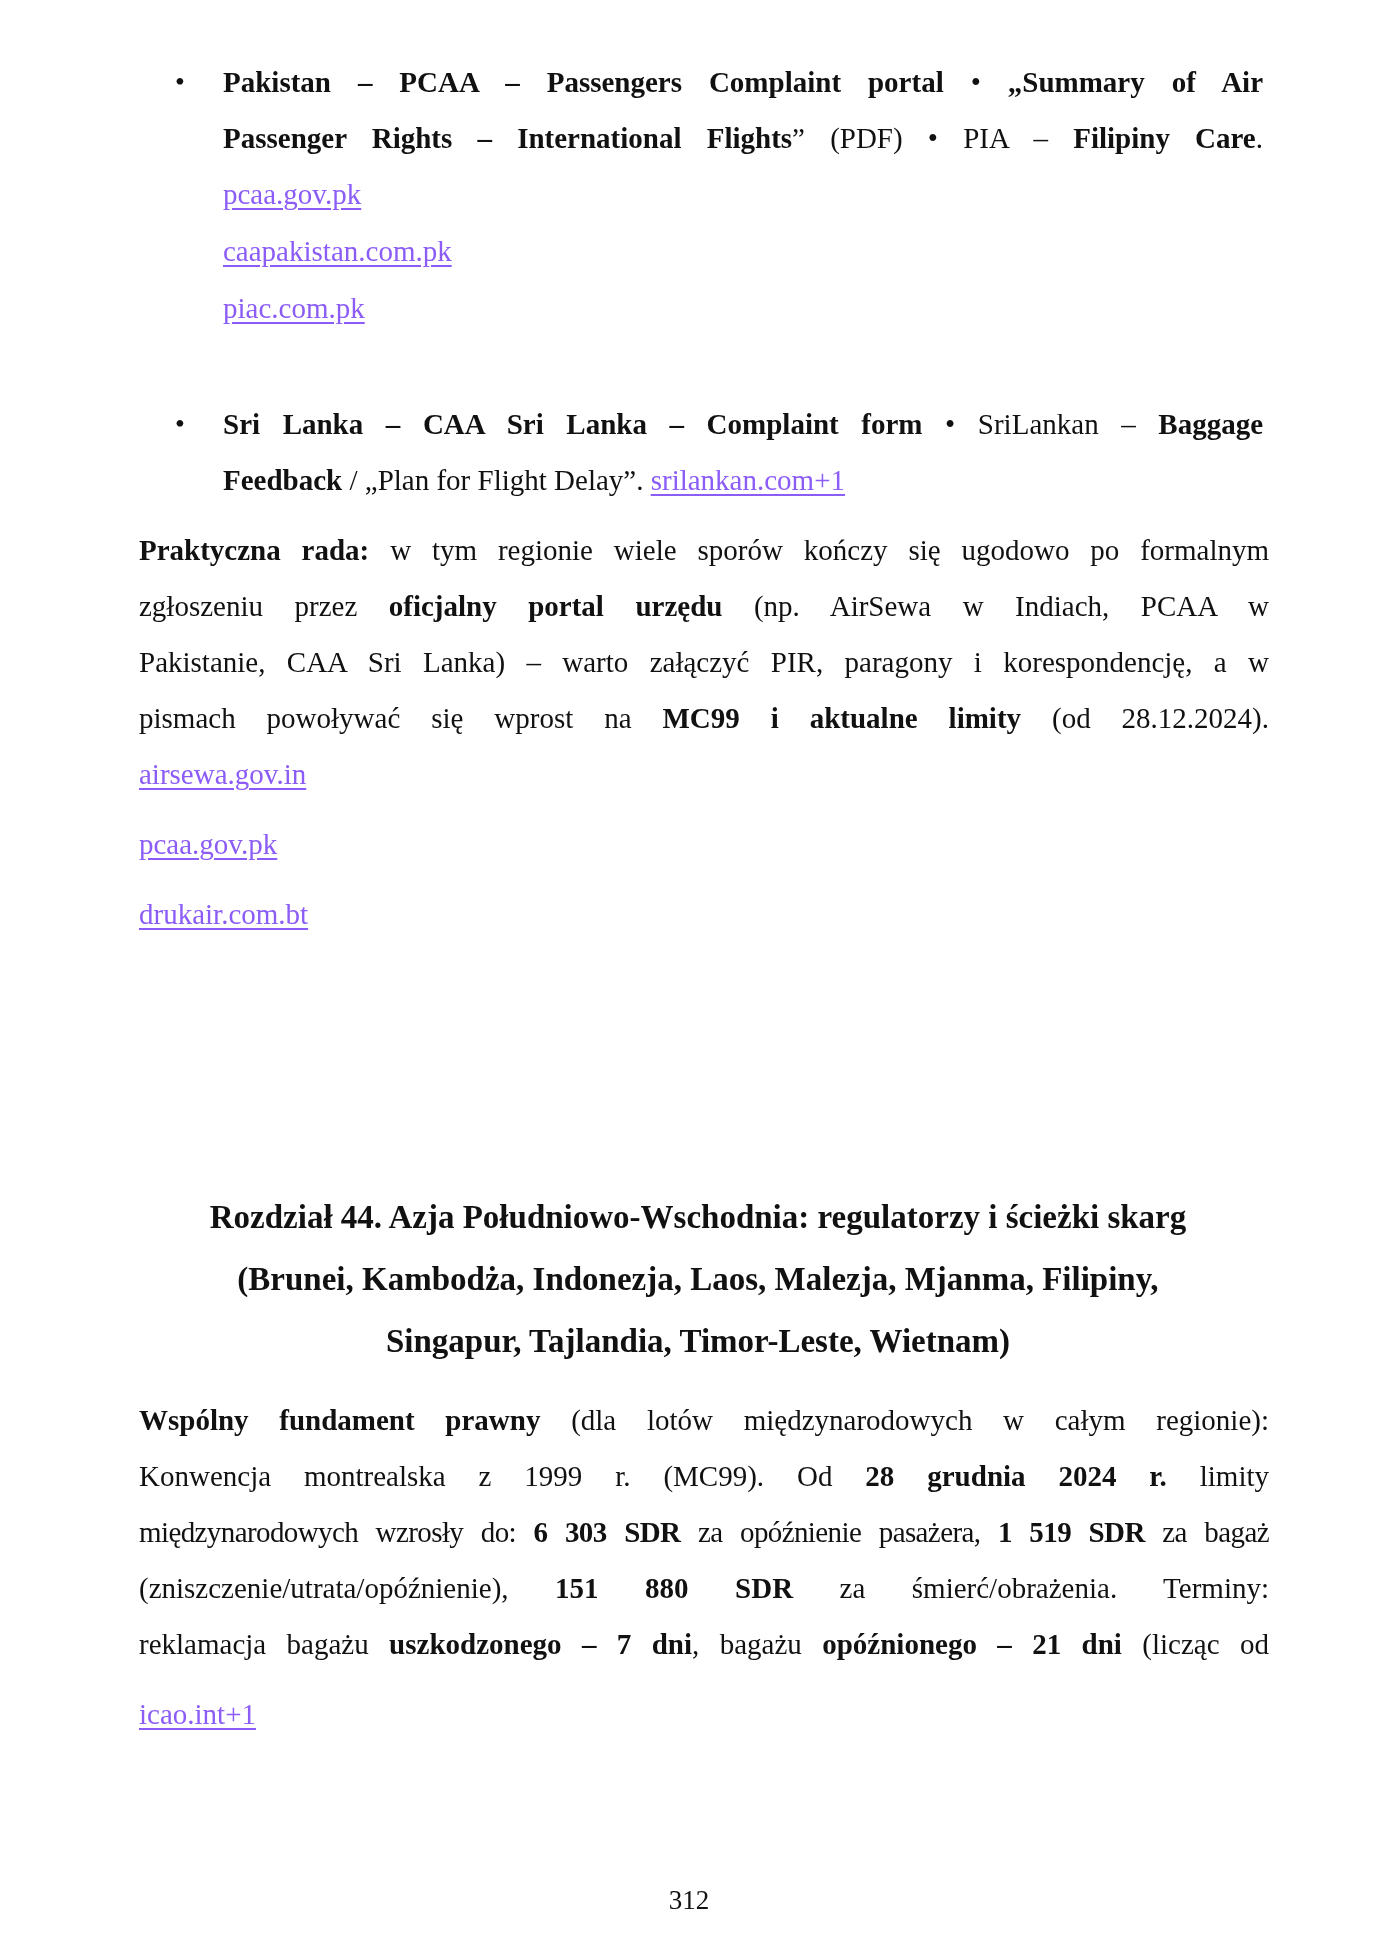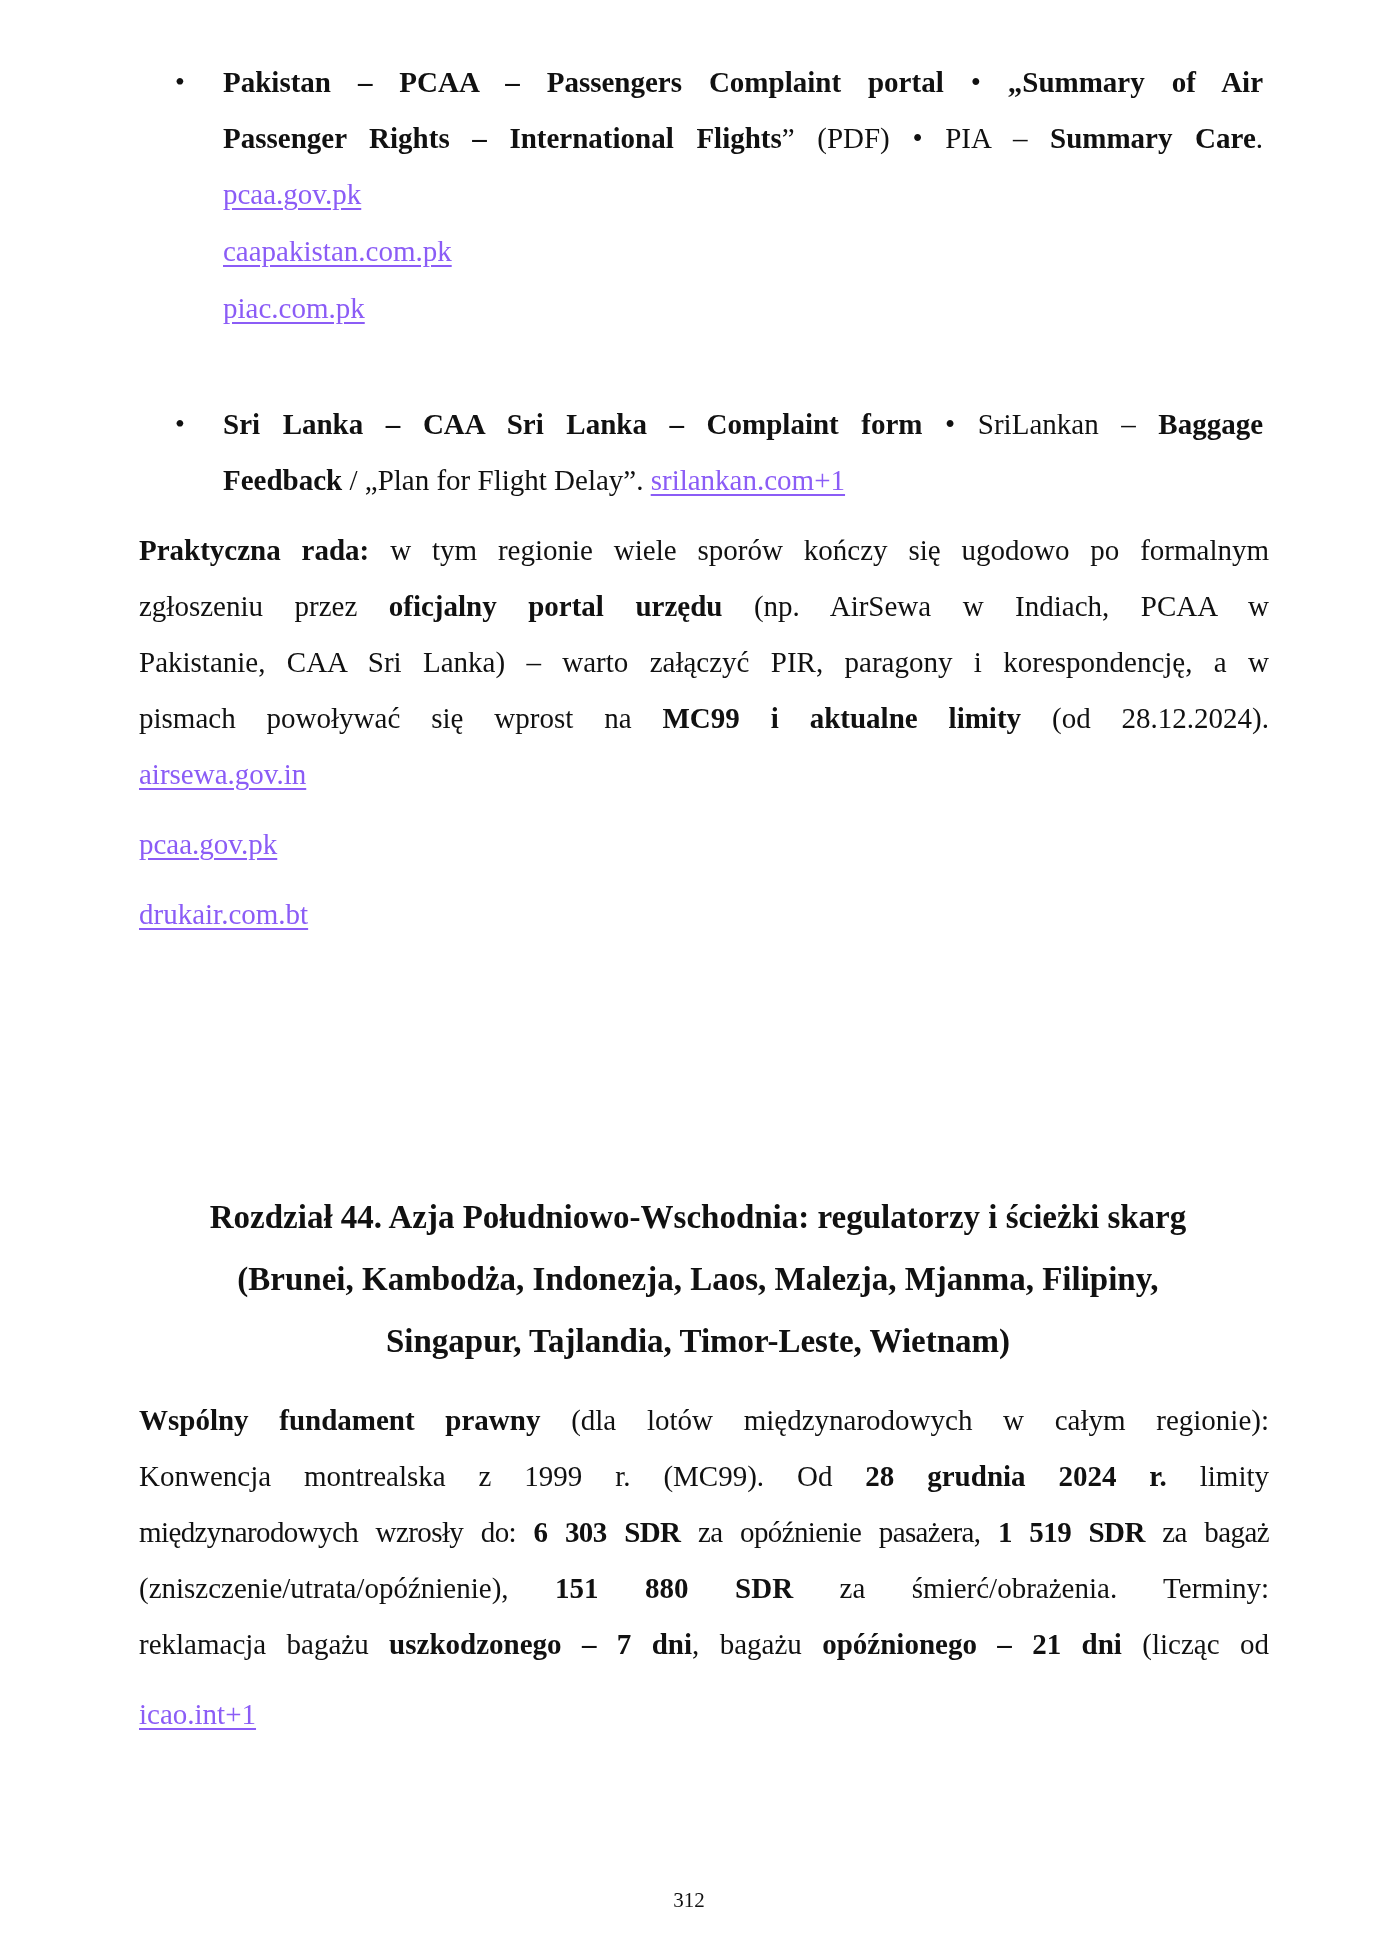--- a/index.html
+++ b/index.html
@@ -20,36 +20,36 @@
     .line { height: 56px; line-height: 56px; white-space: nowrap; }
     .just { text-align: justify; text-align-last: justify; }
     a, .link { color: #8b5cf6; text-decoration: underline; text-underline-offset: 4px; text-decoration-thickness: 1.5px; }
     b { font-weight: 700; }
     .heading {
       position: absolute; left: 133px; width: 1130px; text-align: center;
       font-weight: 700; font-size: 33px; line-height: 62px;
     }
     .page-number {
       position: absolute; left: 0; width: 1378px; top: 1880px;
-      text-align: center; font-size: 21px; line-height: 40px;
+      text-align: center; font-size: 27px; line-height: 40px;
     }
   </style>
 </head>
 <body>
 
 <div class="page">
 
   <div class="bullet-item" style="top:54px;">
     <span class="bullet-dot">•</span>
     <div class="bullet-body">
       <div class="line just">
         <b>Pakistan – PCAA – Passengers Complaint portal</b><span> • </span><b>„Summary of Air</b>
       </div>
       <div class="line just">
-        <b>Passenger Rights – International Flights</b><span>” (PDF) • PIA – </span><b>Summary Care</b><span>.</span>
+        <b>Passenger Rights – International Flights</b><span>” (PDF) • PIA – </span><b>Filipiny Care</b><span>.</span>
       </div>
       <div class="line"><span class="link">pcaa.gov.pk</span></div>
       <div class="line" style="margin-top:1px;"><span class="link">caapakistan.com.pk</span></div>
       <div class="line" style="margin-top:1px;"><span class="link">piac.com.pk</span></div>
     </div>
   </div>
 
   <div class="bullet-item" style="top:396px;">
     <span class="bullet-dot">•</span>
     <div class="bullet-body">

